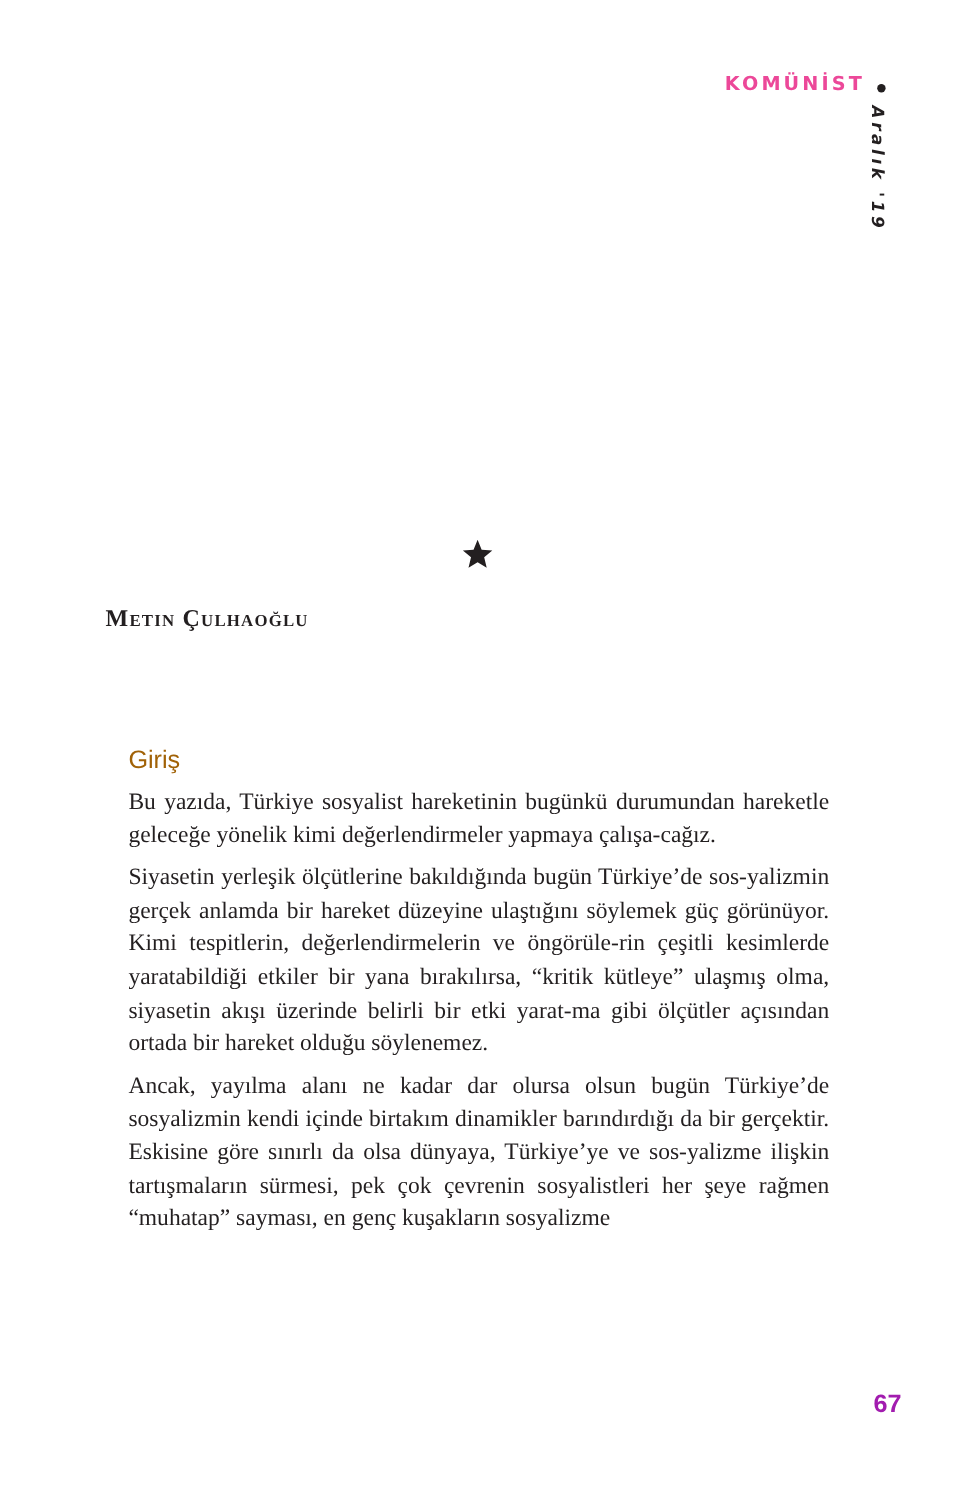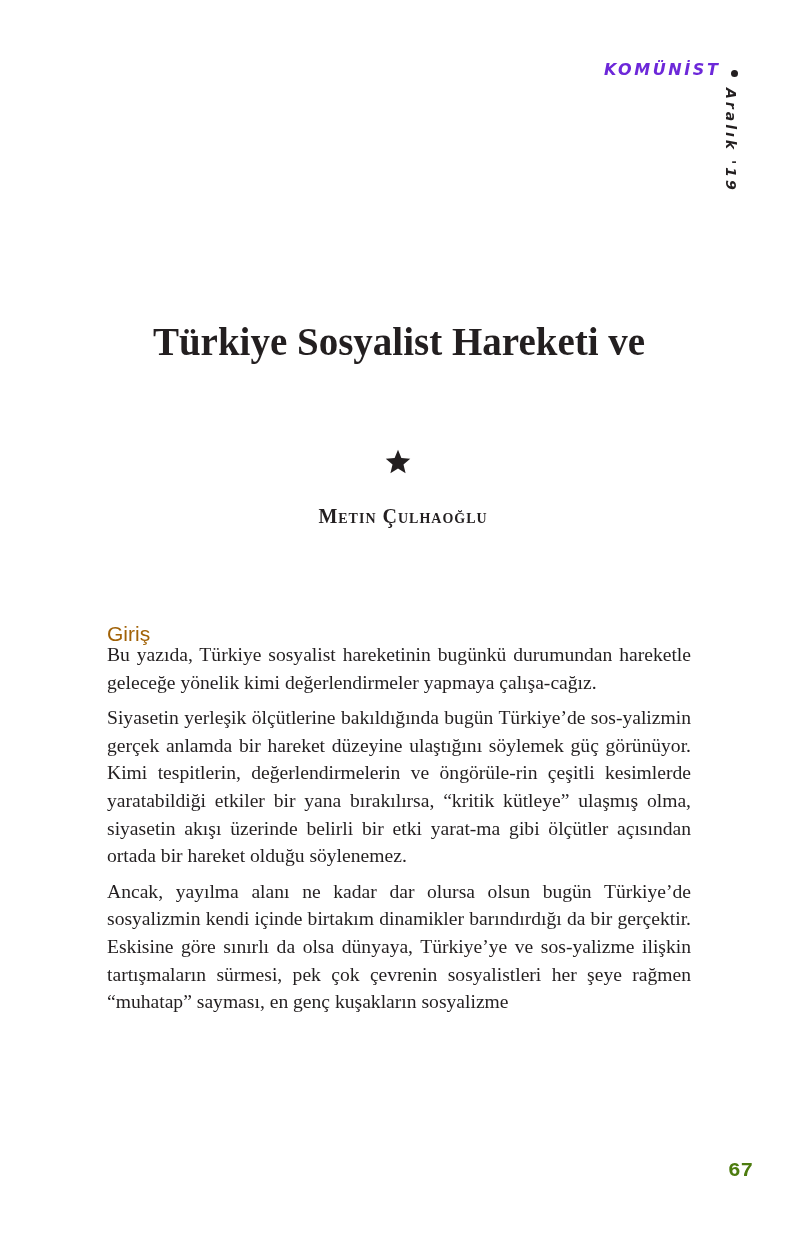--- a/index.html
+++ b/index.html
@@ -1,69 +1,69 @@
 <!DOCTYPE html>
 <html><head>
   <meta charset="utf-8">
   <style>
     html, body { margin: 0; padding: 0; background: #ffffff; }
     body { width: 798px; height: 1241px; position: relative; overflow: hidden; color: #231f20; }
     .header-journal {
       position: absolute; left: 604px; top: 60px;
-      font-family: "DejaVu Sans", sans-serif; font-weight: bold; font-style: italic;
-      font-size: 16px; letter-spacing: 2.6px; color: #6d28d9;
+      font-family: "DejaVu Sans", sans-serif; font-weight: bold; 
+      font-size: 16px; letter-spacing: 2.6px; color: #ec4899;
     }
     .header-dot {
       position: absolute; left: 731px; top: 70px; width: 7px; height: 7px;
       border-radius: 50%; background: #231f20;
     }
     .header-issue {
       position: absolute; left: 723px; top: 88px;
       writing-mode: vertical-rl;
       font-family: "DejaVu Sans", sans-serif; font-weight: bold; font-style: italic;
       font-size: 14px; letter-spacing: 3px; color: #231f20;
     }
     .title {
       position: absolute; left: 100px; width: 598px; top: 310px;
       text-align: center; font-family: "Liberation Serif", serif; font-weight: bold;
       font-size: 39px; line-height: 64px; color: #231f20; margin: 0;
     }
     .star {
       position: absolute; left: 384px; top: 448px; width: 28px; height: 28px;
     }
     .author {
-      position: absolute; left: 104px; width: 598px; top: 505px; text-align: center;
+      position: absolute; left: 88px; width: 598px; top: 505px; 
       font-family: "Liberation Serif", serif; font-weight: bold; font-size: 20px;
       font-variant: small-caps; letter-spacing: 1px; color: #231f20;
     }
     .section-heading {
       position: absolute; left: 107px; top: 622px;
       font-family: Liberation Sans, sans-serif; font-size: 21px; color: #a16207; margin: 0; font-weight: normal;
     }
     .body-text {
-      position: absolute; left: 107px; width: 584px; top: 641px;
+      position: absolute; left: 107px; width: 584px; top: 655px;
       font-family: "Liberation Serif", serif; font-size: 19.6px; line-height: 27.6px;
       color: #231f20; text-align: justify;
     }
     .body-text p { margin: 0 0 8px 0; }
     .page-number {
       position: absolute; left: 728px; top: 1159px;
-      font-family: Liberation Mono, monospace; font-weight: bold; font-size: 21px; color: #4d7c0f;
+      font-family: Liberation Sans, sans-serif; font-weight: bold; font-size: 21px; color: #a21caf;
     }
   </style>
 </head>
 <body>
 
 <div>
   <div class="header-journal">KOMÜNİST</div>
   <div class="header-dot"></div>
   <div class="header-issue">Aralık '19</div>
 
   <h1 class="title">
-    <span>Türkiye Sosyalist Hareketi ve</span><br>
+    <br>
   </h1>
 
   <svg class="star" viewBox="0 0 24 24">
     <path d="M12 1.5 L14.9 8.6 L22.5 9.2 L16.7 14.1 L18.5 21.6 L12 17.6 L5.5 21.6 L7.3 14.1 L1.5 9.2 L9.1 8.6 Z" fill="#231f20"></path>
   </svg>
 
   <div class="author">Metin Çulhaoğlu</div>
 
   <h2 class="section-heading">Giriş</h2>
 

